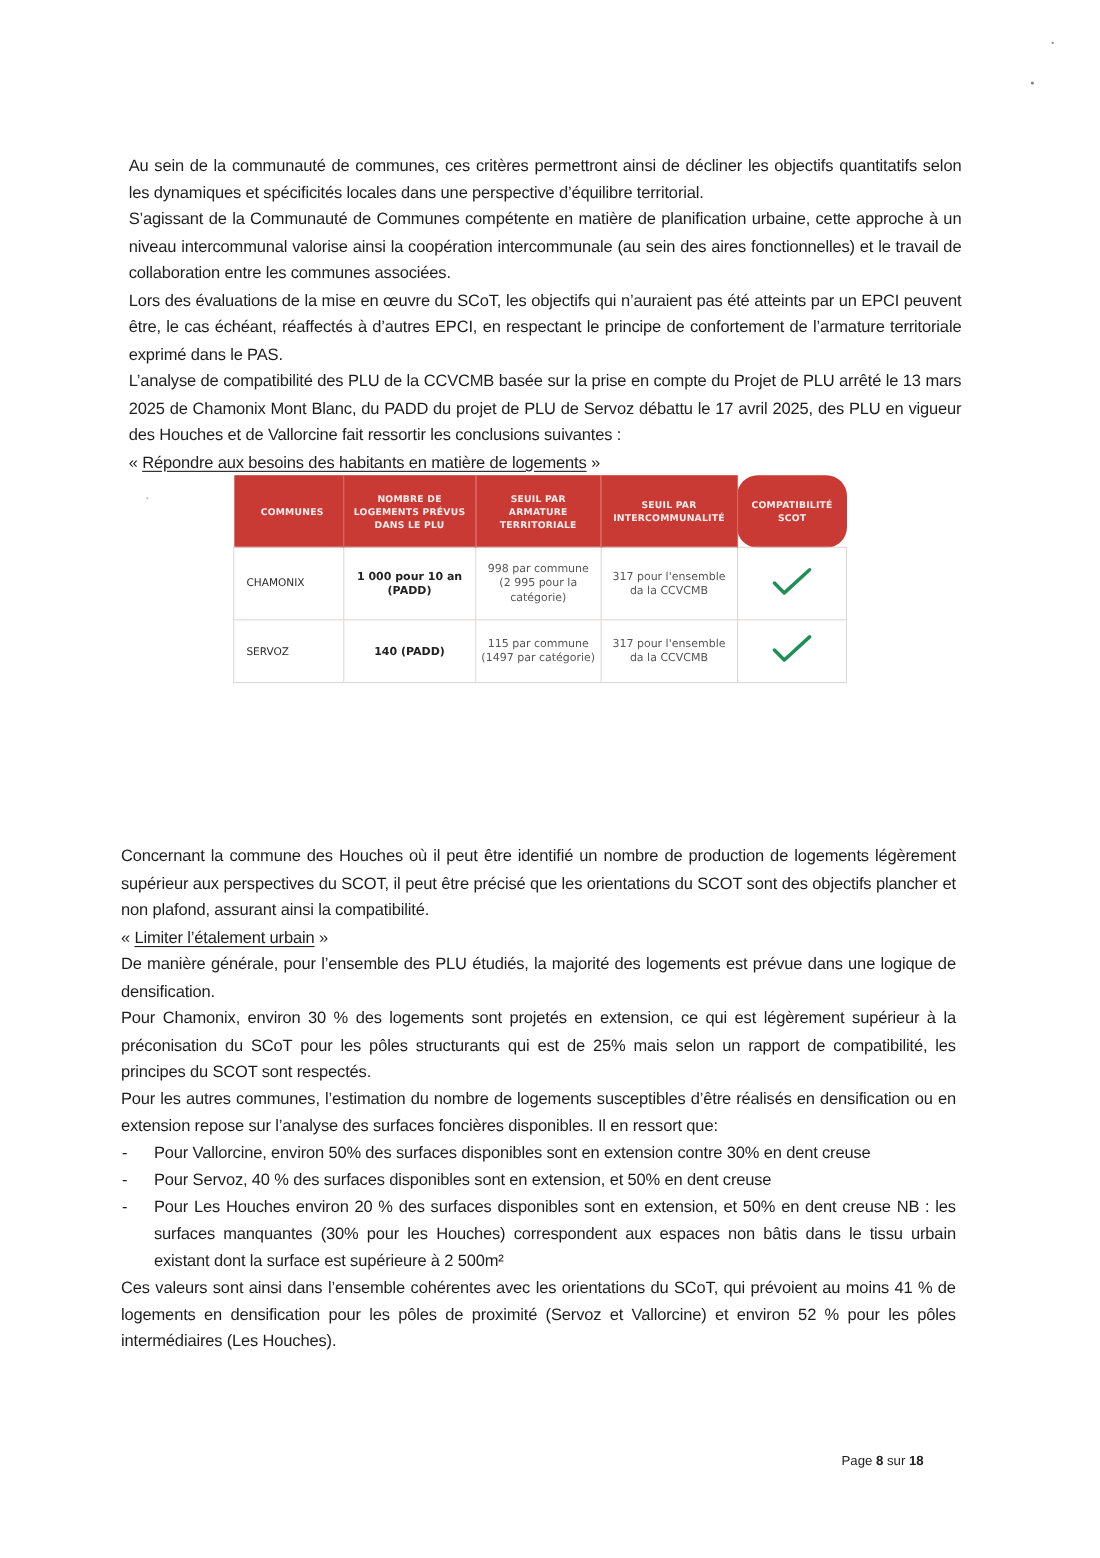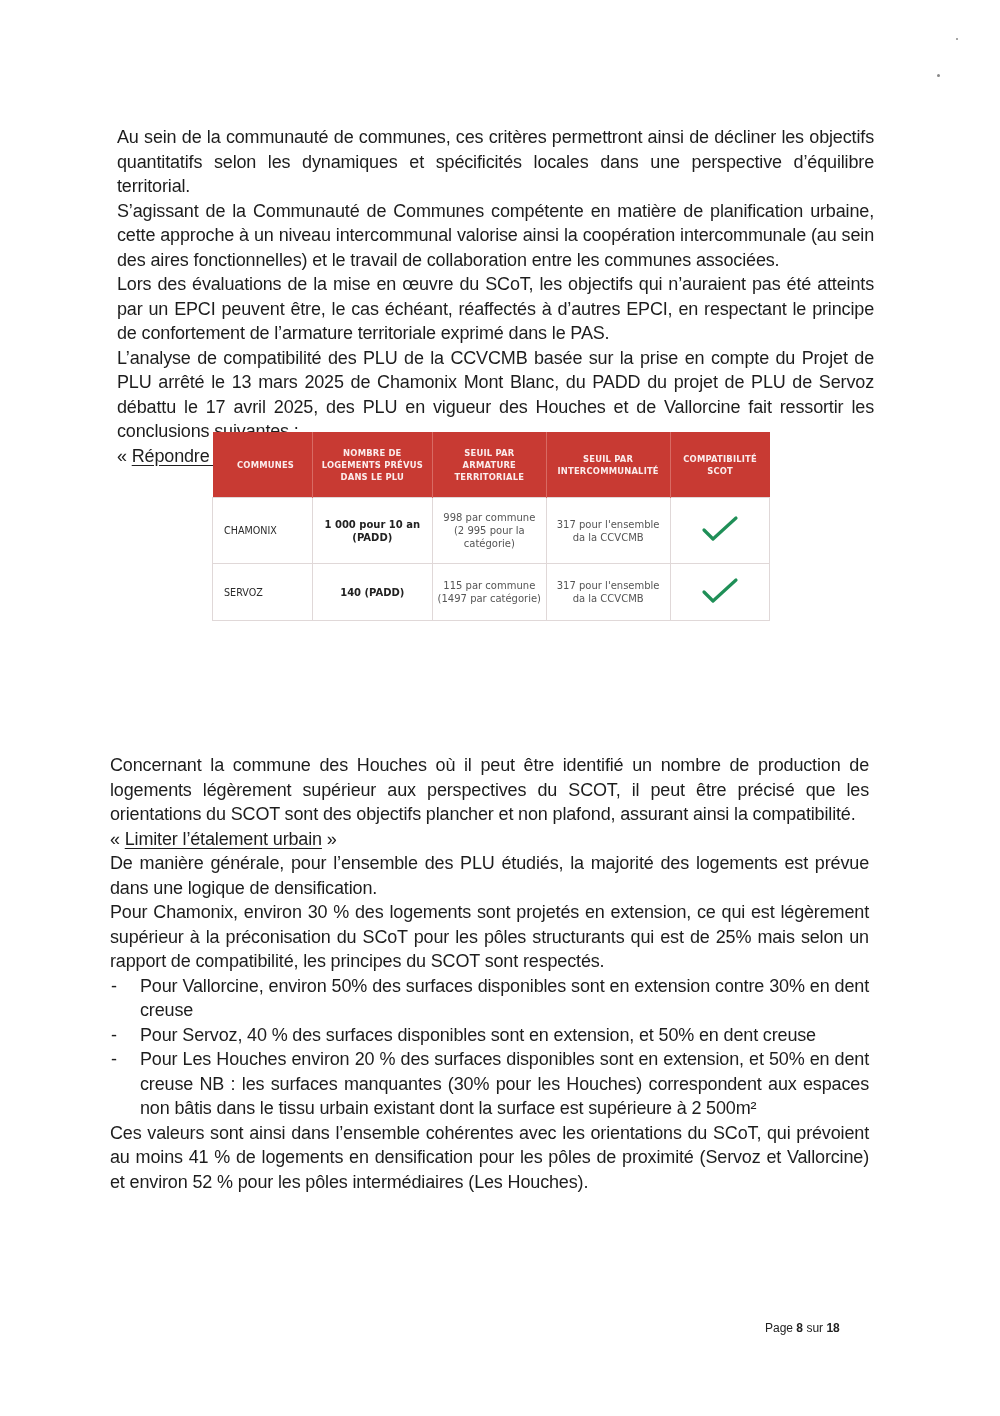--- a/index.html
+++ b/index.html
@@ -1,31 +1,31 @@
 <!DOCTYPE html>
 <html><head>
 <meta charset="utf-8">
 <style>
   html, body { margin: 0; padding: 0; background: #ffffff; }
   body { width: 1000px; height: 1416px; position: relative; overflow: hidden;
          font-family: "Liberation Sans", sans-serif; color: #1a1a1a; }
   .page { position: absolute; left: 0; top: 0; width: 1000px; height: 1416px; }
-  .para { position: absolute; font-family: "Liberation Sans", sans-serif; font-size: 18px;
-          line-height: 24.5px; letter-spacing: -0.15px; color: #1d1d1d; }
+  .para { position: absolute; font-family: "Liberation Sans", sans-serif; font-size: 15px;
+          line-height: 24.5px; letter-spacing: -0.15px; color: #1d1d1d; margin-top: 14px; }
   .just { text-align: justify; text-align-last: left; }
   .u { text-decoration: underline; text-underline-offset: 3px; }
   .dot { position: absolute; width: 3px; height: 3px; border-radius: 50%; background: #888; }
 
   
   .tbl { position: absolute; left: 212px; top: 432px; width: 558px; border-collapse: collapse;
          font-family: "DejaVu Sans", sans-serif; }
   .tbl th { background: #c83a33; color: #fbecec; font-size: 8.4px; font-weight: bold; line-height: 12px;
             letter-spacing: 0.2px; height: 65px; padding: 0 4px; text-align: center; border-right: 1px solid #d86a63; }
   .tbl th:first-child { text-align: center; padding-left: 11px; }
-  .tbl th:last-child { border-right: none; }
+  .tbl th:last-child { border-right: none; border-radius: 19px; }
   .tbl td { border: 1px solid #e0d8d8; font-size: 9.4px; line-height: 13px; text-align: center; color: #333; padding: 0 4px; }
   .tbl td.name { text-align: left; padding-left: 11px; color: #2a2a2a; font-size: 9.6px; }
   .tbl td.bold { font-weight: bold; color: #222; font-size: 10px; }
   .tbl td.light { color: #555; font-size: 10px; }
   .tbl tr.r1 td { height: 65px; }
   .tbl tr.r2 td { height: 62px; }
   .tbl tr.r3 td { height: 56px; }
   .tbl tr.r4 td { height: 50px; }
   .icon { display: inline-block; }
   .footer { position: absolute; left: 765px; top: 1321px; font-size: 12px; color: #222;
@@ -90,20 +90,21 @@
         </td>
       </tr>
     </tbody>
   </table>
 
   <div class="para just" style="left:110px;top:753px;width:759px;">
     <span>Concernant la commune des Houches où il peut être identifié un nombre de production de logements légèrement supérieur aux perspectives du SCOT, il peut être précisé que les orientations du SCOT sont des objectifs plancher et non plafond, assurant ainsi la compatibilité.</span><br>
     <span><span>« </span><span class="u">Limiter l’étalement urbain</span><span> »</span></span><br>
     <span>De manière générale, pour l’ensemble des PLU étudiés, la majorité des logements est prévue dans une logique de densification.</span><br>
     <span>Pour Chamonix, environ 30 % des logements sont projetés en extension, ce qui est légèrement supérieur à la préconisation du SCoT pour les pôles structurants qui est de 25% mais selon un rapport de compatibilité, les principes du SCOT sont respectés.</span><br>
+    <span>Pour les autres communes, l’estimation du nombre de logements susceptibles d’être réalisés en densification ou en extension repose sur l’analyse des surfaces foncières disponibles. Il en ressort que:</span>
     <ul class="dash">
       <li><span class="d">-</span><span>Pour Vallorcine, environ 50% des surfaces disponibles sont en extension contre 30% en dent creuse</span></li>
       <li><span class="d">-</span><span>Pour Servoz, 40 % des surfaces disponibles sont en extension, et 50% en dent creuse</span></li>
       <li><span class="d">-</span><span>Pour Les Houches environ 20 % des surfaces disponibles sont en extension, et 50% en dent creuse NB : les surfaces manquantes (30% pour les Houches) correspondent aux espaces non bâtis dans le tissu urbain existant dont la surface est supérieure à 2 500m²</span></li>
     </ul>
     <span>Ces valeurs sont ainsi dans l’ensemble cohérentes avec les orientations du SCoT, qui prévoient au moins 41 % de logements en densification pour les pôles de proximité (Servoz et Vallorcine) et environ 52 % pour les pôles intermédiaires (Les Houches).</span>
   </div>
 
   <div class="footer">
     <span>Page </span><b>8</b><span> sur </span><b>18</b>

